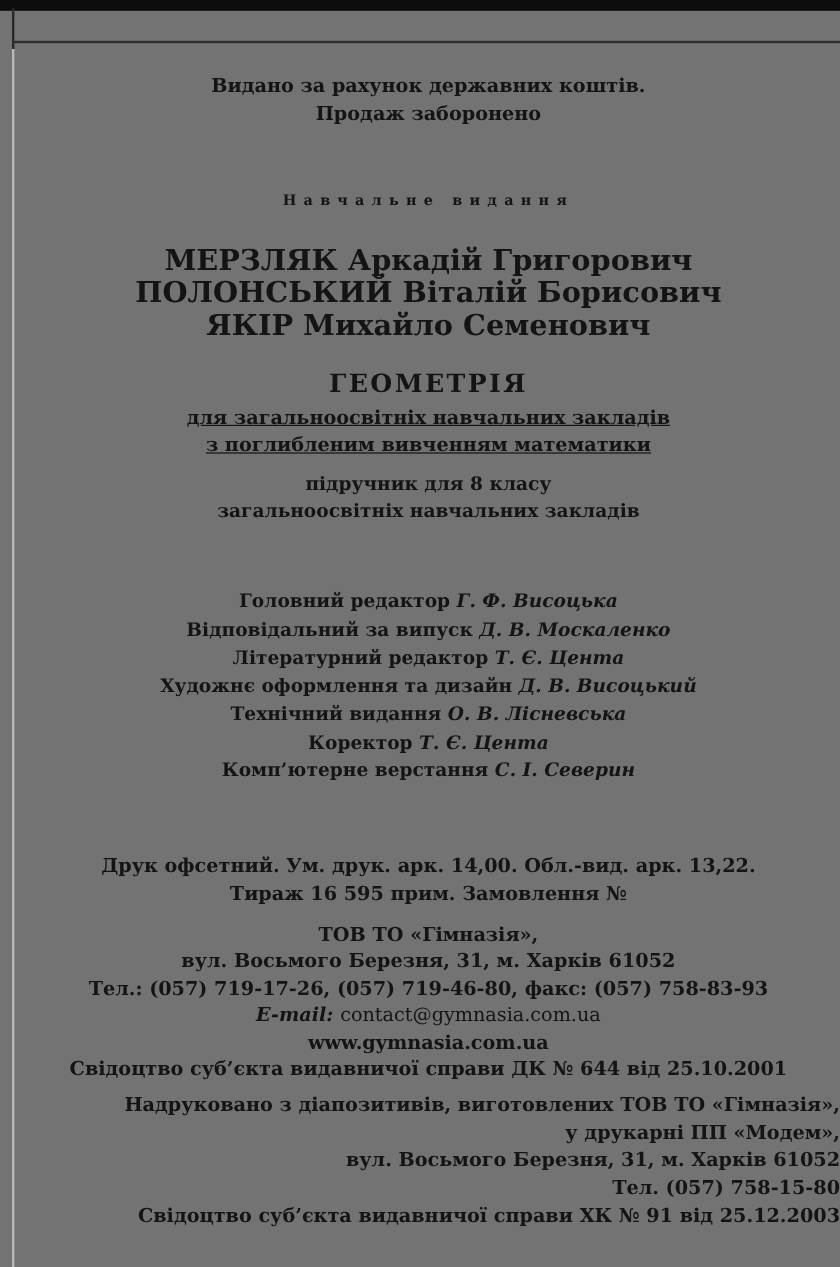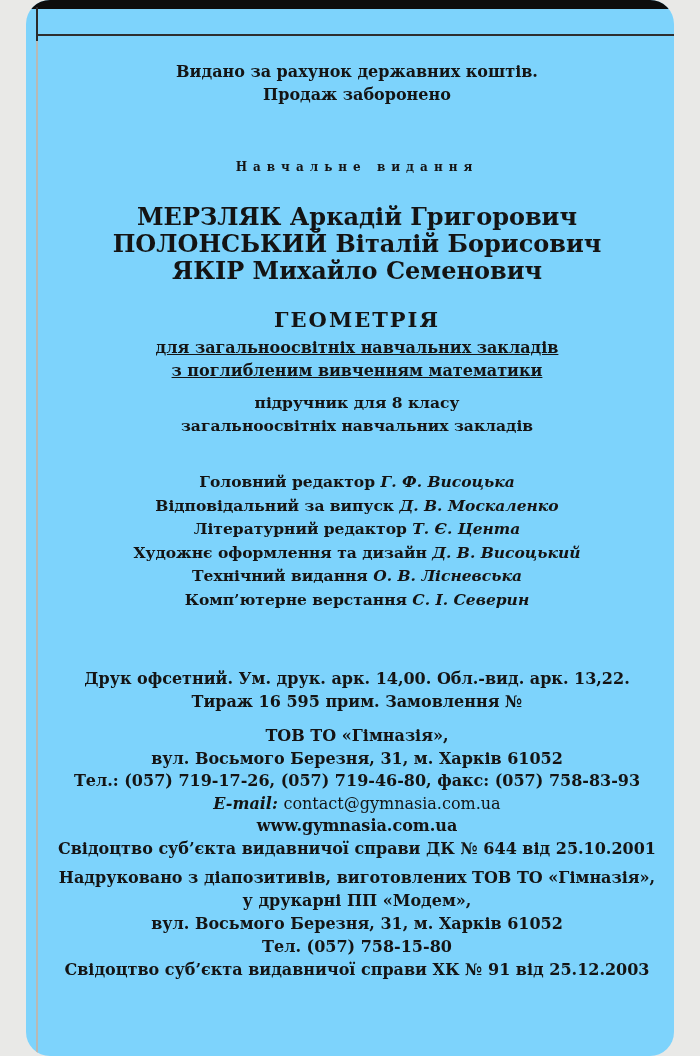--- a/index.html
+++ b/index.html
@@ -1,26 +1,25 @@
 <!DOCTYPE html>
 <html><head>
 <meta charset="utf-8">
 <style>
   html, body { margin: 0; padding: 0; background: #e9e9e7; }
   .page {
     position: relative;
-    width: 648px;
+    width: 700px;
     height: 1056px;
     margin: 0 auto;
-    background: #7dd3fc;
+    background: #737373;
     overflow: hidden;
     font-family: "DejaVu Serif", "Liberation Serif", serif;
     color: #141414;
     font-weight: bold;
-    border-radius: 24px;
   }
   
   .scan-top-bar {
     position: absolute; top: 0; left: 0; right: 0; height: 9px;
     background: #0d0d0d;
   }
   .scan-left-line {
     position: absolute; top: 7px; bottom: 0; left: 10px; width: 2px;
     background: linear-gradient(to bottom, #2a2a2a 0 34px, #b9b9b4 34px 100%);
   }
@@ -33,24 +32,24 @@
     padding-top: 60px;
     text-align: center;
   }
   .block { margin: 0; }
   .notice { font-size: 16px; line-height: 23px; }
   .edition-type { margin-top: 49px; font-size: 12px; line-height: 24px; letter-spacing: 6px; }
   .authors { margin-top: 24px; font-size: 24px; line-height: 27px; }
   .book-title { margin-top: 22px; font-size: 21px; line-height: 28px; letter-spacing: 2px; text-align: center; }
   .title-sub { margin-top: 2px; font-size: 16px; line-height: 23px; text-decoration: underline; }
   .edition-note { margin-top: 9px; font-size: 15.5px; line-height: 23px; }
-  .staff { margin-top: 33px; font-size: 15.5px; line-height: 23.5px; }
+  .staff { margin-top: 52px; font-size: 15.5px; line-height: 23.5px; }
   .print-specs { margin-top: 56px; font-size: 16px; line-height: 23px; }
   .publisher { margin-top: 12px; font-size: 16px; line-height: 22.5px; }
-  .printer { margin-top: 6px; font-size: 16px; line-height: 23px; }
+  .printer { margin-top: 6px; font-size: 16px; line-height: 23px; text-align: right; }
   .it { font-style: italic; }
   .rw { font-weight: normal; }
 </style>
 </head>
 <body>
 
 <div class="page">
   <div class="scan-top-bar"></div>
   <div class="scan-left-line"></div>
   <div class="scan-rule"></div>
@@ -81,20 +80,21 @@
       <div>підручник для 8 класу</div>
       <div>загальноосвітніх навчальних закладів</div>
     </div>
 
     <div class="block staff">
       <div class="staff-line"><span>Головний редактор</span> <span class="it">Г. Ф. Висоцька</span></div>
       <div class="staff-line"><span>Відповідальний за випуск</span> <span class="it">Д. В. Москаленко</span></div>
       <div class="staff-line"><span>Літературний редактор</span> <span class="it">Т. Є. Цента</span></div>
       <div class="staff-line"><span>Художнє оформлення та дизайн</span> <span class="it">Д. В. Висоцький</span></div>
       <div class="staff-line"><span>Технічний видання</span> <span class="it">О. В. Лісневська</span></div>
+      <div class="staff-line"><span>Коректор</span> <span class="it">Т. Є. Цента</span></div>
       <div class="staff-line"><span>Комп’ютерне верстання</span> <span class="it">С. І. Северин</span></div>
     </div>
 
     <div class="block print-specs">
       <div>Друк офсетний. Ум. друк. арк. 14,00. Обл.-вид. арк. 13,22.</div>
       <div>Тираж 16 595 прим. Замовлення №</div>
     </div>
 
     <div class="block publisher">
       <div>ТОВ ТО «Гімназія»,</div>

